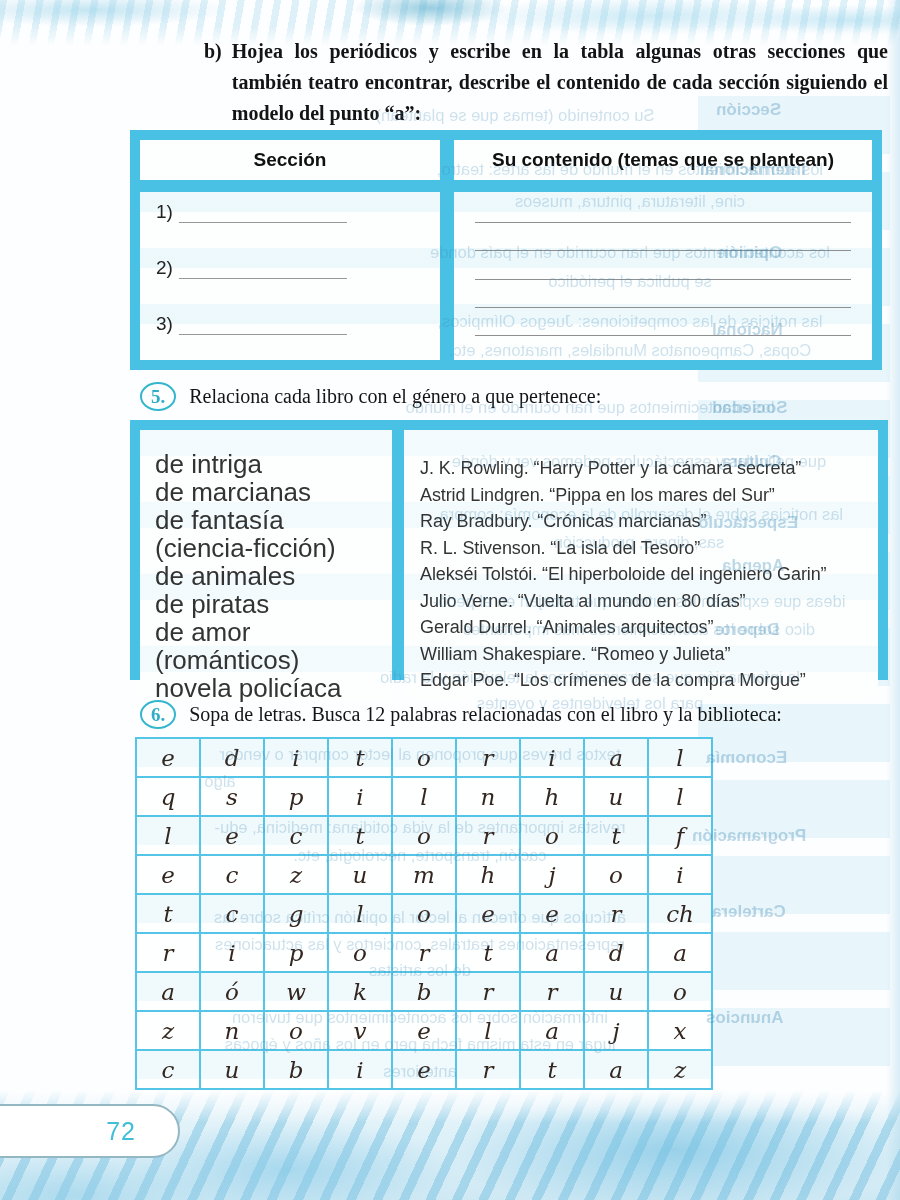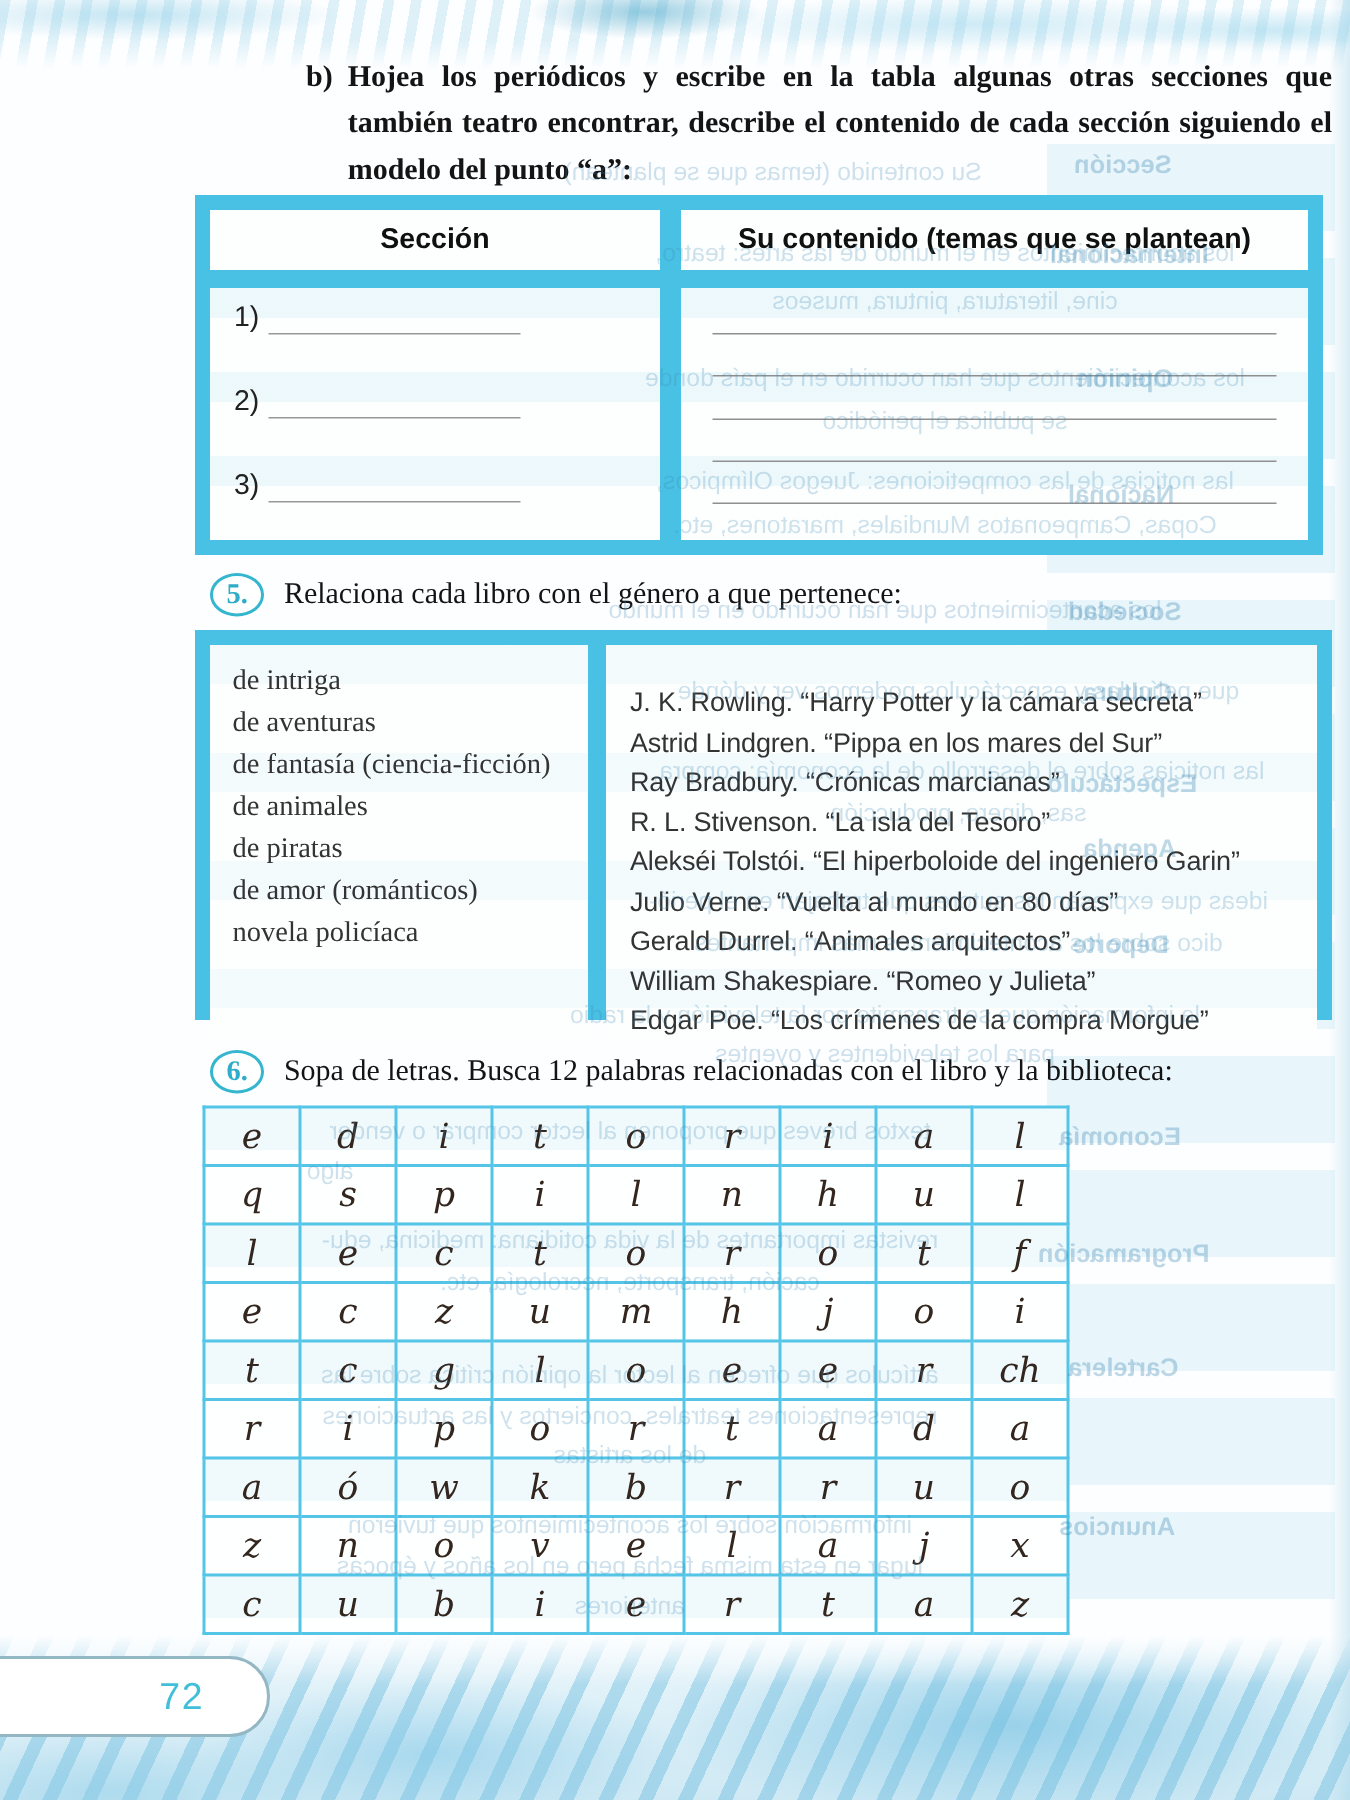--- a/index.html
+++ b/index.html
@@ -62,21 +62,21 @@
   #ex6-head{left:140px;top:700px;}
   .ex-num{border:2px solid #35b6cf;color:#2fadc8;border-radius:50%;
     font-family:"Liberation Serif",serif;font-size:19px;font-weight:700;
     padding:0 9px;height:25px;display:flex;align-items:center;background:rgba(255,255,255,.6);}
   .ex-title{font-family:"Liberation Serif",serif;font-weight:400;font-size:20px;color:#141414;}
   
   .match-box{position:absolute;left:130px;top:420px;width:758px;height:260px;z-index:2;
     background:#49c1e4;padding:10px;box-sizing:border-box;display:grid;grid-template-columns:252px 12px 1fr;}
   .panel{background:#fdffff repeating-linear-gradient(180deg, rgba(195,230,243,.18) 0 26px, rgba(255,255,255,0) 26px 72px);}
   .match-box ul{list-style:none;margin:0;}
-  .genres{padding:10px 8px 0 15px;font-size:19px;line-height:28px;color:#333;font-family:Liberation Serif, serif;}
+  .genres{padding:20px 8px 0 15px;font-size:26px;line-height:28px;color:#333;}
   .books{padding:25px 6px 0 16px;font-size:18px;line-height:26.5px;color:#333;letter-spacing:-0.1px;white-space:nowrap;}
   
   .grid-wrap{position:absolute;left:135px;top:737px;z-index:2;
     background:#feffff repeating-linear-gradient(180deg, rgba(190,228,242,.22) 0 30px, rgba(255,255,255,0) 30px 78px);}
   table.sopa{border-collapse:collapse;}
   .sopa td{width:60px;height:35px;border:2px solid #55c5e7;text-align:center;
     font-family:"DejaVu Serif",serif;font-style:italic;font-size:23px;color:#33261e;}
   
   .page-pill{position:absolute;left:-26px;top:1104px;width:206px;height:54px;z-index:6;
     background:#fff;border:2px solid #93b7c3;border-radius:30px;box-sizing:border-box;
@@ -137,21 +137,21 @@
 
 <div class="ex-head" id="ex5-head">
   <span class="ex-num">5.</span>
   <span class="ex-title">Relaciona cada libro con el género a que pertenece:</span>
 </div>
 
 <div class="match-box">
   <div class="panel">
     <ul class="genres" id="genre-list">
         <li>de intriga</li>
-        <li>de aventuras</li>
+        <li>de marcianas</li>
         <li>de fantasía (ciencia-ficción)</li>
         <li>de animales</li>
         <li>de piratas</li>
         <li>de amor (románticos)</li>
         <li>novela policíaca</li>
       </ul>
   </div>
   <div></div>
   <div class="panel">
     <ul class="books" id="book-list">

